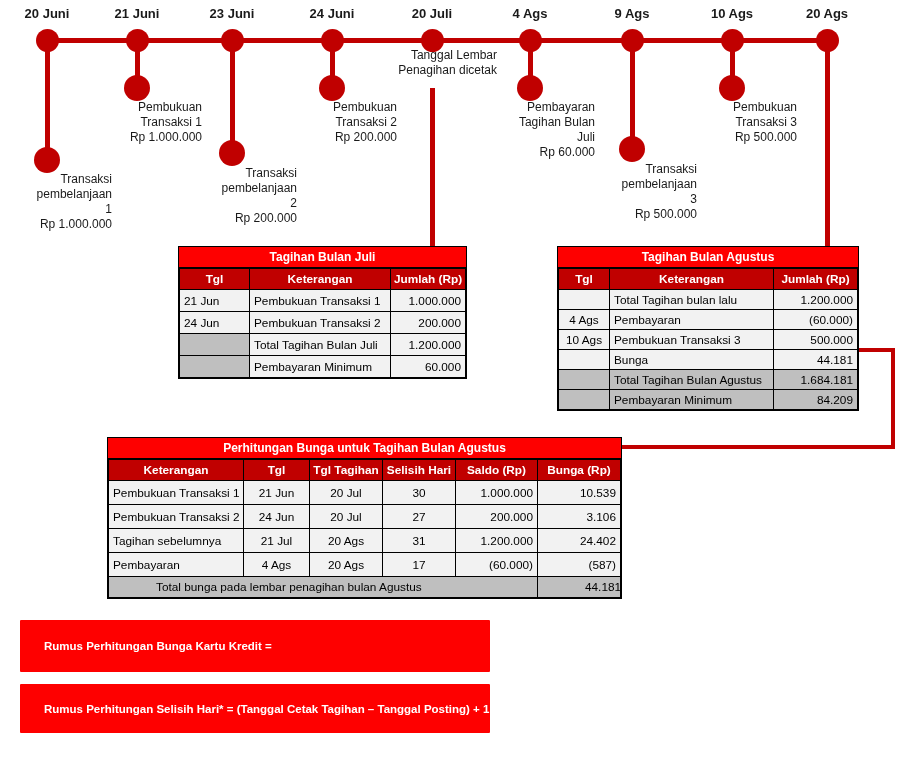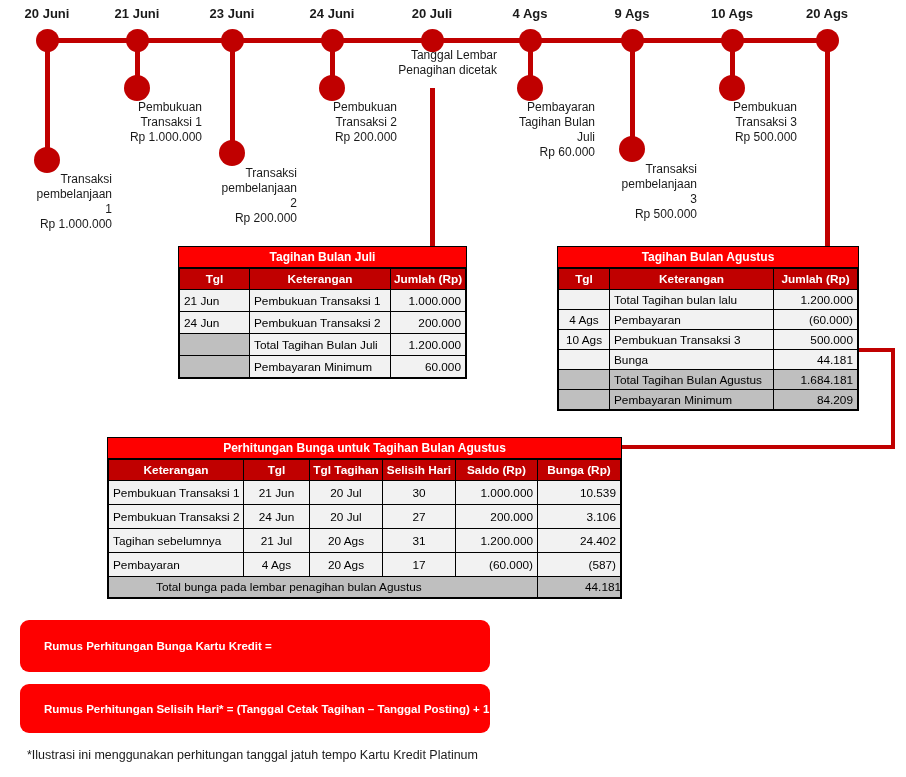--- a/index.html
+++ b/index.html
@@ -42,21 +42,21 @@
   }
   .tbl td.gray{background:var(--cell-gray);}
   .a-l{text-align:left}.a-c{text-align:center}.a-r{text-align:right}
   #tbl-juli td{height:19px;}
   #tbl-agustus td{height:17px;}
   #tbl-bunga td{height:21px;}
   #tbl-bunga tfoot td{height:18px;padding-left:47px;}
   
   .formula-box{
     position:absolute;left:20px;width:470px;background:var(--bright-red);
-    border-radius:9px;color:#fff;font-weight:bold;display:flex;align-items:center;
+    border-radius:1px;color:#fff;font-weight:bold;display:flex;align-items:center;
     padding-left:24px;box-sizing:border-box;
   }
   .fb-label{font-size:11.5px;white-space:nowrap;}
   .fraction{display:inline-block;text-align:center;margin-left:5px;font-family:"Liberation Serif",serif;font-size:9.5px;line-height:1.25;}
   .fraction .num{display:block;border-bottom:1.5px solid #fff;padding:0 2px 1px 2px;white-space:nowrap;}
   .fraction .den{display:block;padding-top:1px;}
   .footnote{position:absolute;left:27px;top:748px;font-size:12.5px;color:#1a1a1a;white-space:nowrap;}
 </style>
 </head>
 <body>
@@ -295,15 +295,14 @@
     </table>
   </div>
 
   <div class="formula-box" style="top:620px;height:52px">
     <span class="fb-label">Rumus Perhitungan Bunga Kartu Kredit =</span>
   </div>
   <div class="formula-box" style="top:684px;height:49px">
     <span class="fb-label">Rumus Perhitungan Selisih Hari* = (Tanggal Cetak Tagihan – Tanggal Posting) + 1 Hari</span>
   </div>
 
-  <div class="footnote">*Ilustrasi ini menggunakan perhitungan tanggal jatuh tempo Kartu Kredit Platinum</div>
 
 </div>
 
 </body></html>

